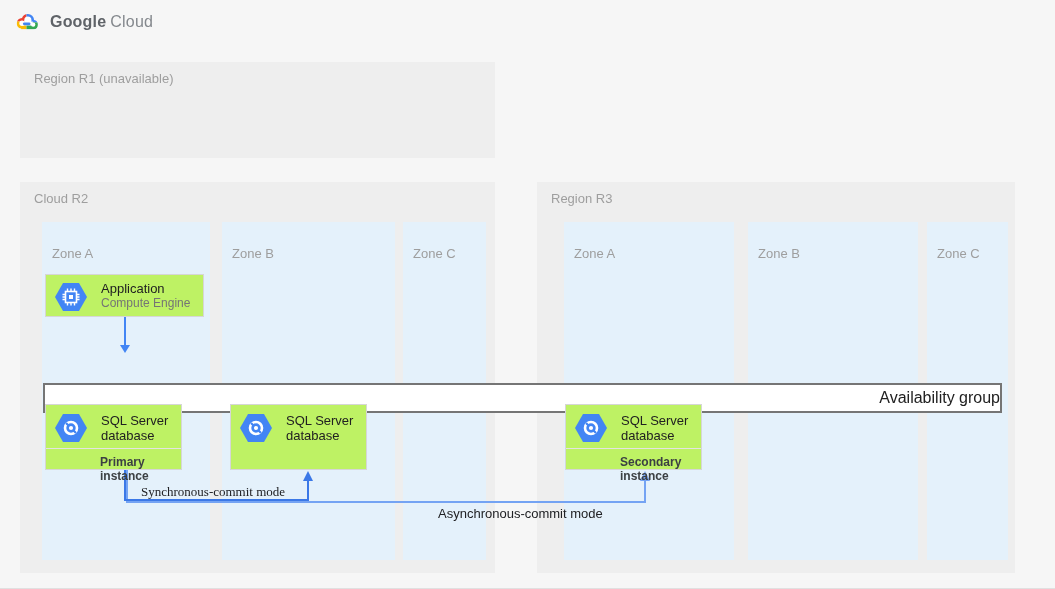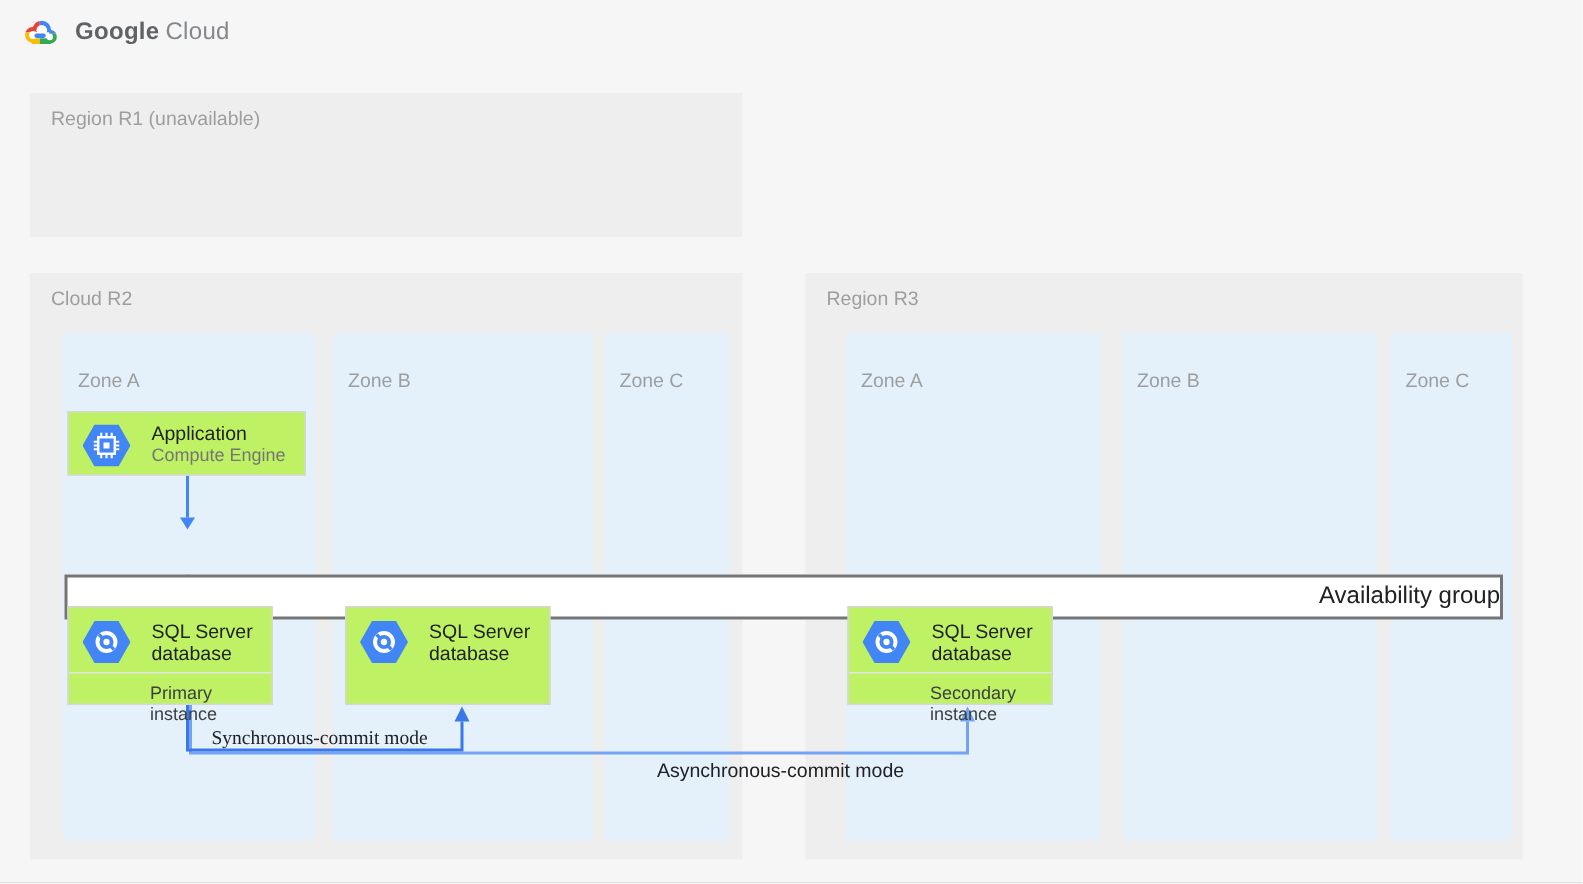--- a/index.html
+++ b/index.html
@@ -31,21 +31,21 @@
   .card{position:absolute;background:#bef264;border:1px solid #d6d6d6;box-sizing:border-box;}
   .app-card{left:45px;top:274px;width:159px;height:43px;}
   .sql-card{top:404px;width:137px;height:66px;}
   .sql-primary{left:45px;} .sql-standby{left:230px;} .sql-secondary{left:565px;}
   .hex-icon{position:absolute;left:9px;top:8px;}
   .sql-card .hex-icon{top:9px;}
   .node-title{position:absolute;left:55px;top:6px;font-size:13px;line-height:15px;color:#212121;width:96px;}
   .node-sub{position:absolute;left:55px;top:21px;font-size:12px;color:#757575;}
   .sql-title{top:8px;}
   .instance{position:absolute;left:0;right:0;top:43px;bottom:0;border-top:1px solid #e3e3e3;
-    font-size:12px;color:#3c4043;padding:6px 0 0 54px;box-sizing:border-box;}
+    font-size:12px;color:#3c4043;padding:6px 0 0 54px;box-sizing:border-box;font-weight:bold;}
   
   .ag-bar{position:absolute;left:43px;top:353px;width:959px;height:30px;background:#fff;
     border:2px solid #757575;box-sizing:border-box;display:flex;align-items:center;justify-content:flex-end;
     font-size:16px;color:#212121;margin-top:30px;}
   
   .arrows{position:absolute;left:0;top:0;width:1055px;height:589px;pointer-events:none;}
   .edge-label{position:absolute;font-size:13px;color:#202124;}
   .sync-label{left:141px;top:484px;font-family:Liberation Serif, serif;}
   .async-label{left:438px;top:506px;}
 </style>

